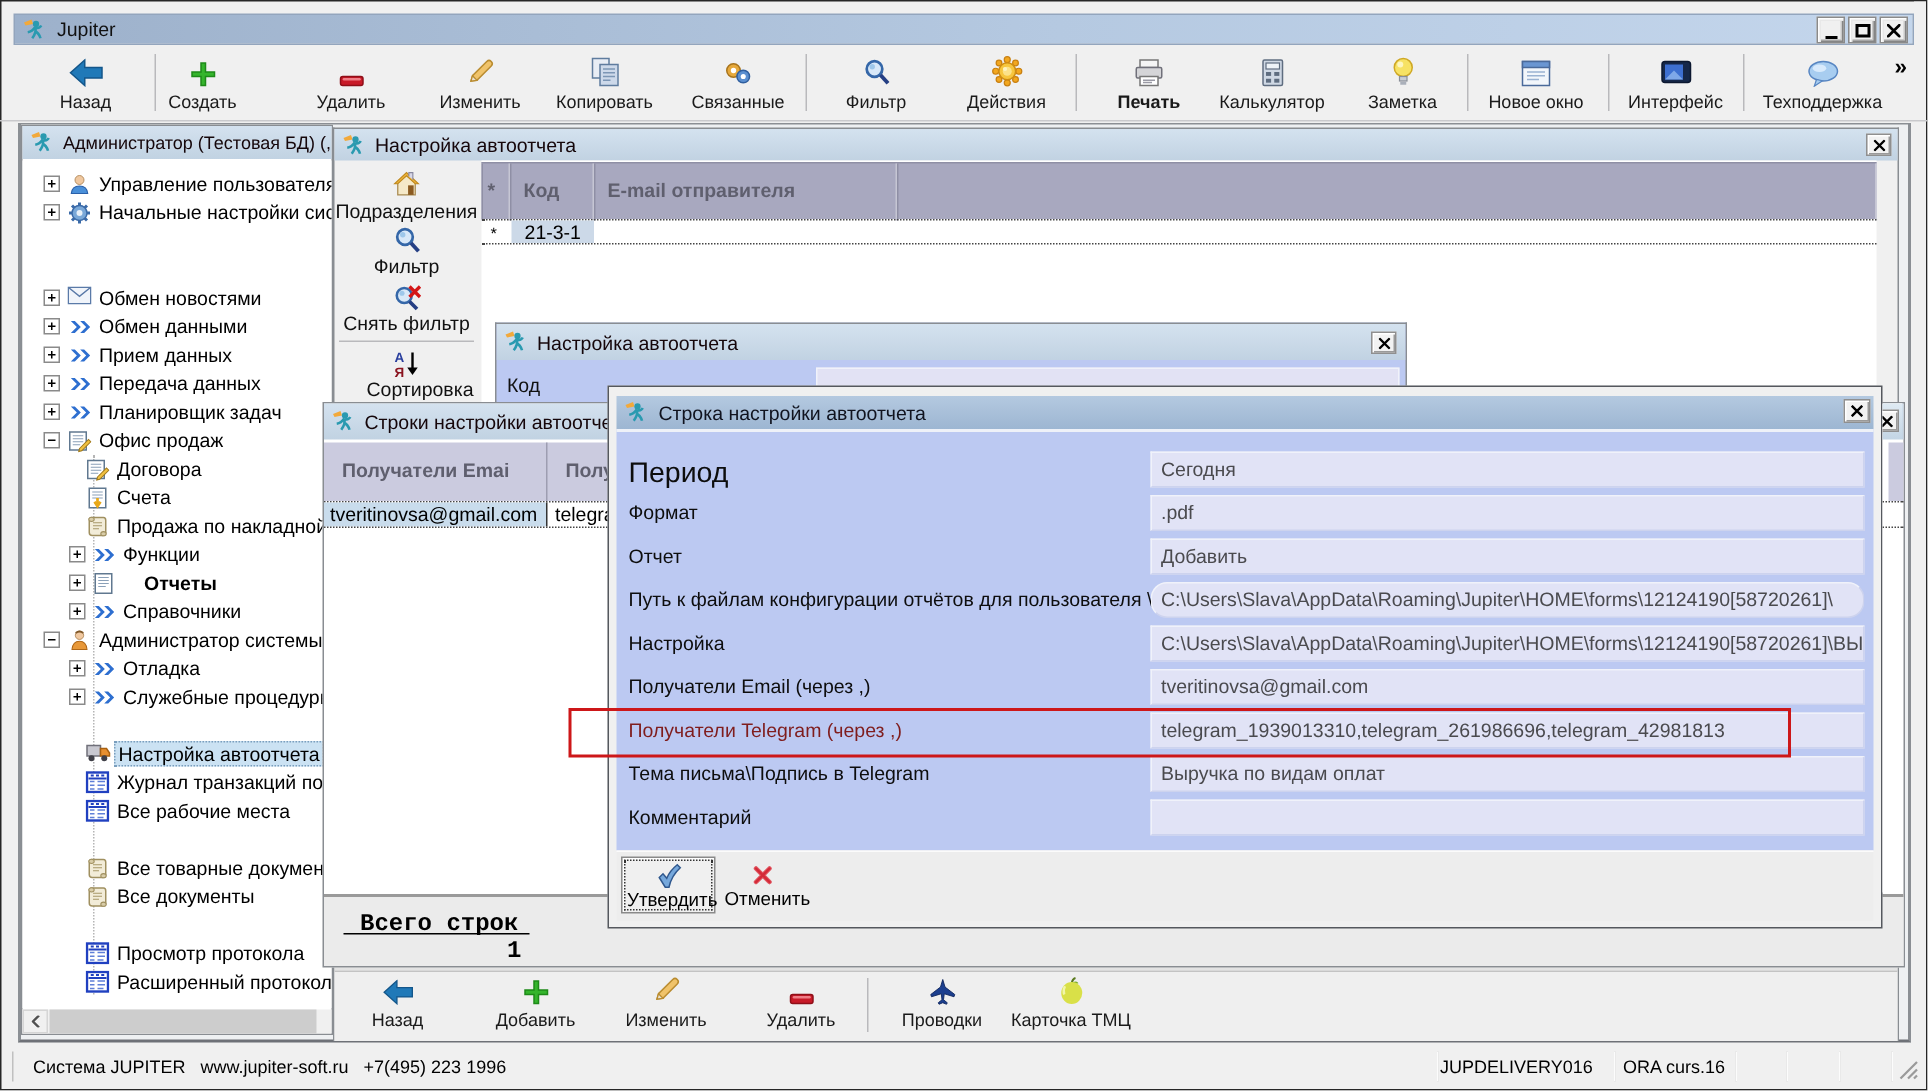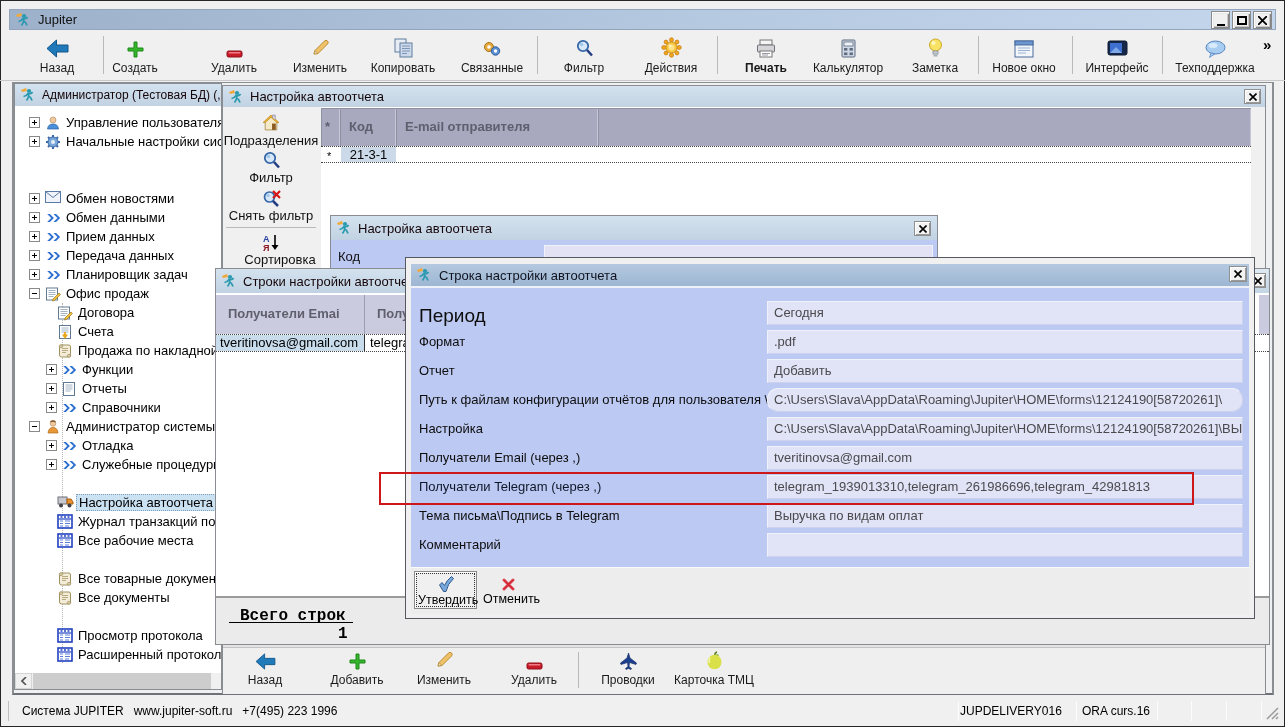--- a/index.html
+++ b/index.html
@@ -321,21 +321,21 @@
           <path d="M9.5 3.5 L14 8 L9.5 12.5 L12.5 12.5 L17 8 L12.5 3.5 Z" fill="#2e6fd0"></path>
         </svg></span>
       <span style="margin-left:5px;flex:none;">Функции</span>
     </div>
 <div class="treerow" style="left:0;top:272px;width:206px;">
       <span class="exp plus" style="margin-left:31px;margin-right:4px;"></span>
       <span class="ti"><svg width="16" height="16" viewBox="0 0 16 16">
           <rect x="2.5" y="1.5" width="11" height="13" fill="#fff" stroke="#607890"></rect>
           <path d="M4.5 4h7M4.5 6h7M4.5 8h7M4.5 10h5" stroke="#8aa0b8" stroke-width="0.8"></path>
         </svg></span>
-      <span style="margin-left:5px;flex:none;">Отчеты</span>
+      <span style="margin-left:19px;flex:none;font-weight:bold;">Отчеты</span>
     </div>
 <div class="treerow" style="left:0;top:291px;width:206px;">
       <span class="exp plus" style="margin-left:31px;margin-right:4px;"></span>
       <span class="ti"><svg width="16" height="16" viewBox="0 0 18 16">
           <path d="M2.5 3.5 L7 8 L2.5 12.5 L5.5 12.5 L10 8 L5.5 3.5 Z" fill="#2e6fd0"></path>
           <path d="M9.5 3.5 L14 8 L9.5 12.5 L12.5 12.5 L17 8 L12.5 3.5 Z" fill="#2e6fd0"></path>
         </svg></span>
       <span style="margin-left:5px;flex:none;">Справочники</span>
     </div>
 <div class="treerow" style="left:0;top:310px;width:206px;">
@@ -613,21 +613,21 @@
 <div class="abs" style="left:419px;top:334px;font-size:13px;color:#0d0d0d;white-space:nowrap;">Формат</div>
 <div class="dfield" style="left:767px;top:330px;">.pdf</div>
 <div class="abs" style="left:419px;top:363px;font-size:13px;color:#0d0d0d;white-space:nowrap;">Отчет</div>
 <div class="dfield" style="left:767px;top:359px;">Добавить</div>
 <div class="abs" style="left:419px;top:392px;font-size:13px;color:#0d0d0d;white-space:nowrap;">Путь к файлам конфигурации отчётов для пользователя \</div>
 <div class="dfield" style="left:767px;top:388px;border-radius:11px;">C:\Users\Slava\AppData\Roaming\Jupiter\HOME\forms\12124190[58720261]\</div>
 <div class="abs" style="left:419px;top:421px;font-size:13px;color:#0d0d0d;white-space:nowrap;">Настройка</div>
 <div class="dfield" style="left:767px;top:417px;">C:\Users\Slava\AppData\Roaming\Jupiter\HOME\forms\12124190[58720261]\ВЫР</div>
 <div class="abs" style="left:419px;top:450px;font-size:13px;color:#0d0d0d;white-space:nowrap;">Получатели Email (через ,)</div>
 <div class="dfield" style="left:767px;top:446px;">tveritinovsa@gmail.com</div>
-<div class="abs" style="left:419px;top:479px;font-size:13px;color:#0f172a;white-space:nowrap;">Получатели Telegram (через ,)</div>
+<div class="abs" style="left:419px;top:479px;font-size:13px;color:#7f1d1d;white-space:nowrap;">Получатели Telegram (через ,)</div>
 <div class="dfield" style="left:767px;top:475px;">telegram_1939013310,telegram_261986696,telegram_42981813</div>
 <div class="abs" style="left:419px;top:508px;font-size:13px;color:#0d0d0d;white-space:nowrap;">Тема письма\Подпись в Telegram</div>
 <div class="dfield" style="left:767px;top:504px;">Выручка по видам оплат</div>
 <div class="abs" style="left:419px;top:537px;font-size:13px;color:#0d0d0d;white-space:nowrap;">Комментарий</div>
 <div class="dfield" style="left:767px;top:533px;"></div>
 <div class="abs" style="left:411px;top:567px;width:838px;height:47px;background:#ededed;border-top:1px solid #fbfbfb;"></div>
 <div class="abs" style="left:414px;top:571px;width:63px;height:38px;background:#f0f0f0;border:1px solid #8a8a8a;box-shadow:inset 1px 1px 0 #fff;">
 <div class="abs" style="left:1px;top:1px;right:1px;bottom:1px;border:1px dotted #333;"></div>
 <div class="abs" style="left:22px;top:3px;width:17px;height:17px;"><svg width="18" height="18" viewBox="0 0 18 18">
         <path d="M2.5 10 L5 7.5 L7.5 10.5 Q9.5 5.5 14.5 1.5 L16.5 3.5 Q10.5 9 9 16.5 L6.5 16.5 Z" fill="#76a8dc" stroke="#30588e" stroke-width="1"></path>

